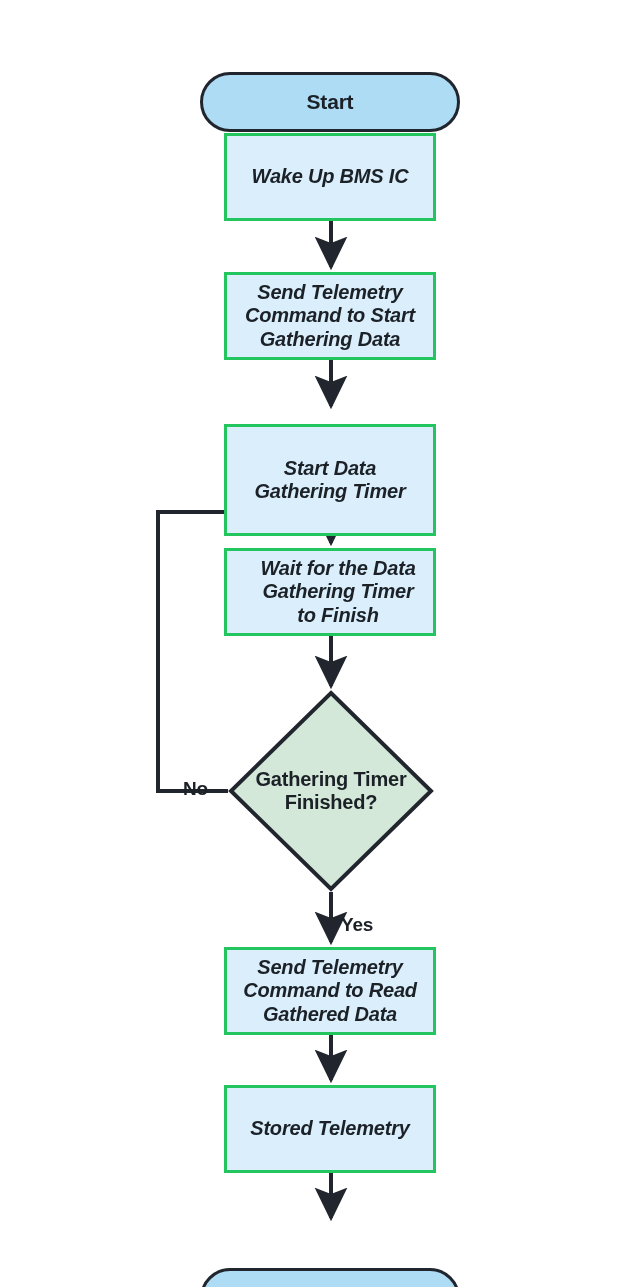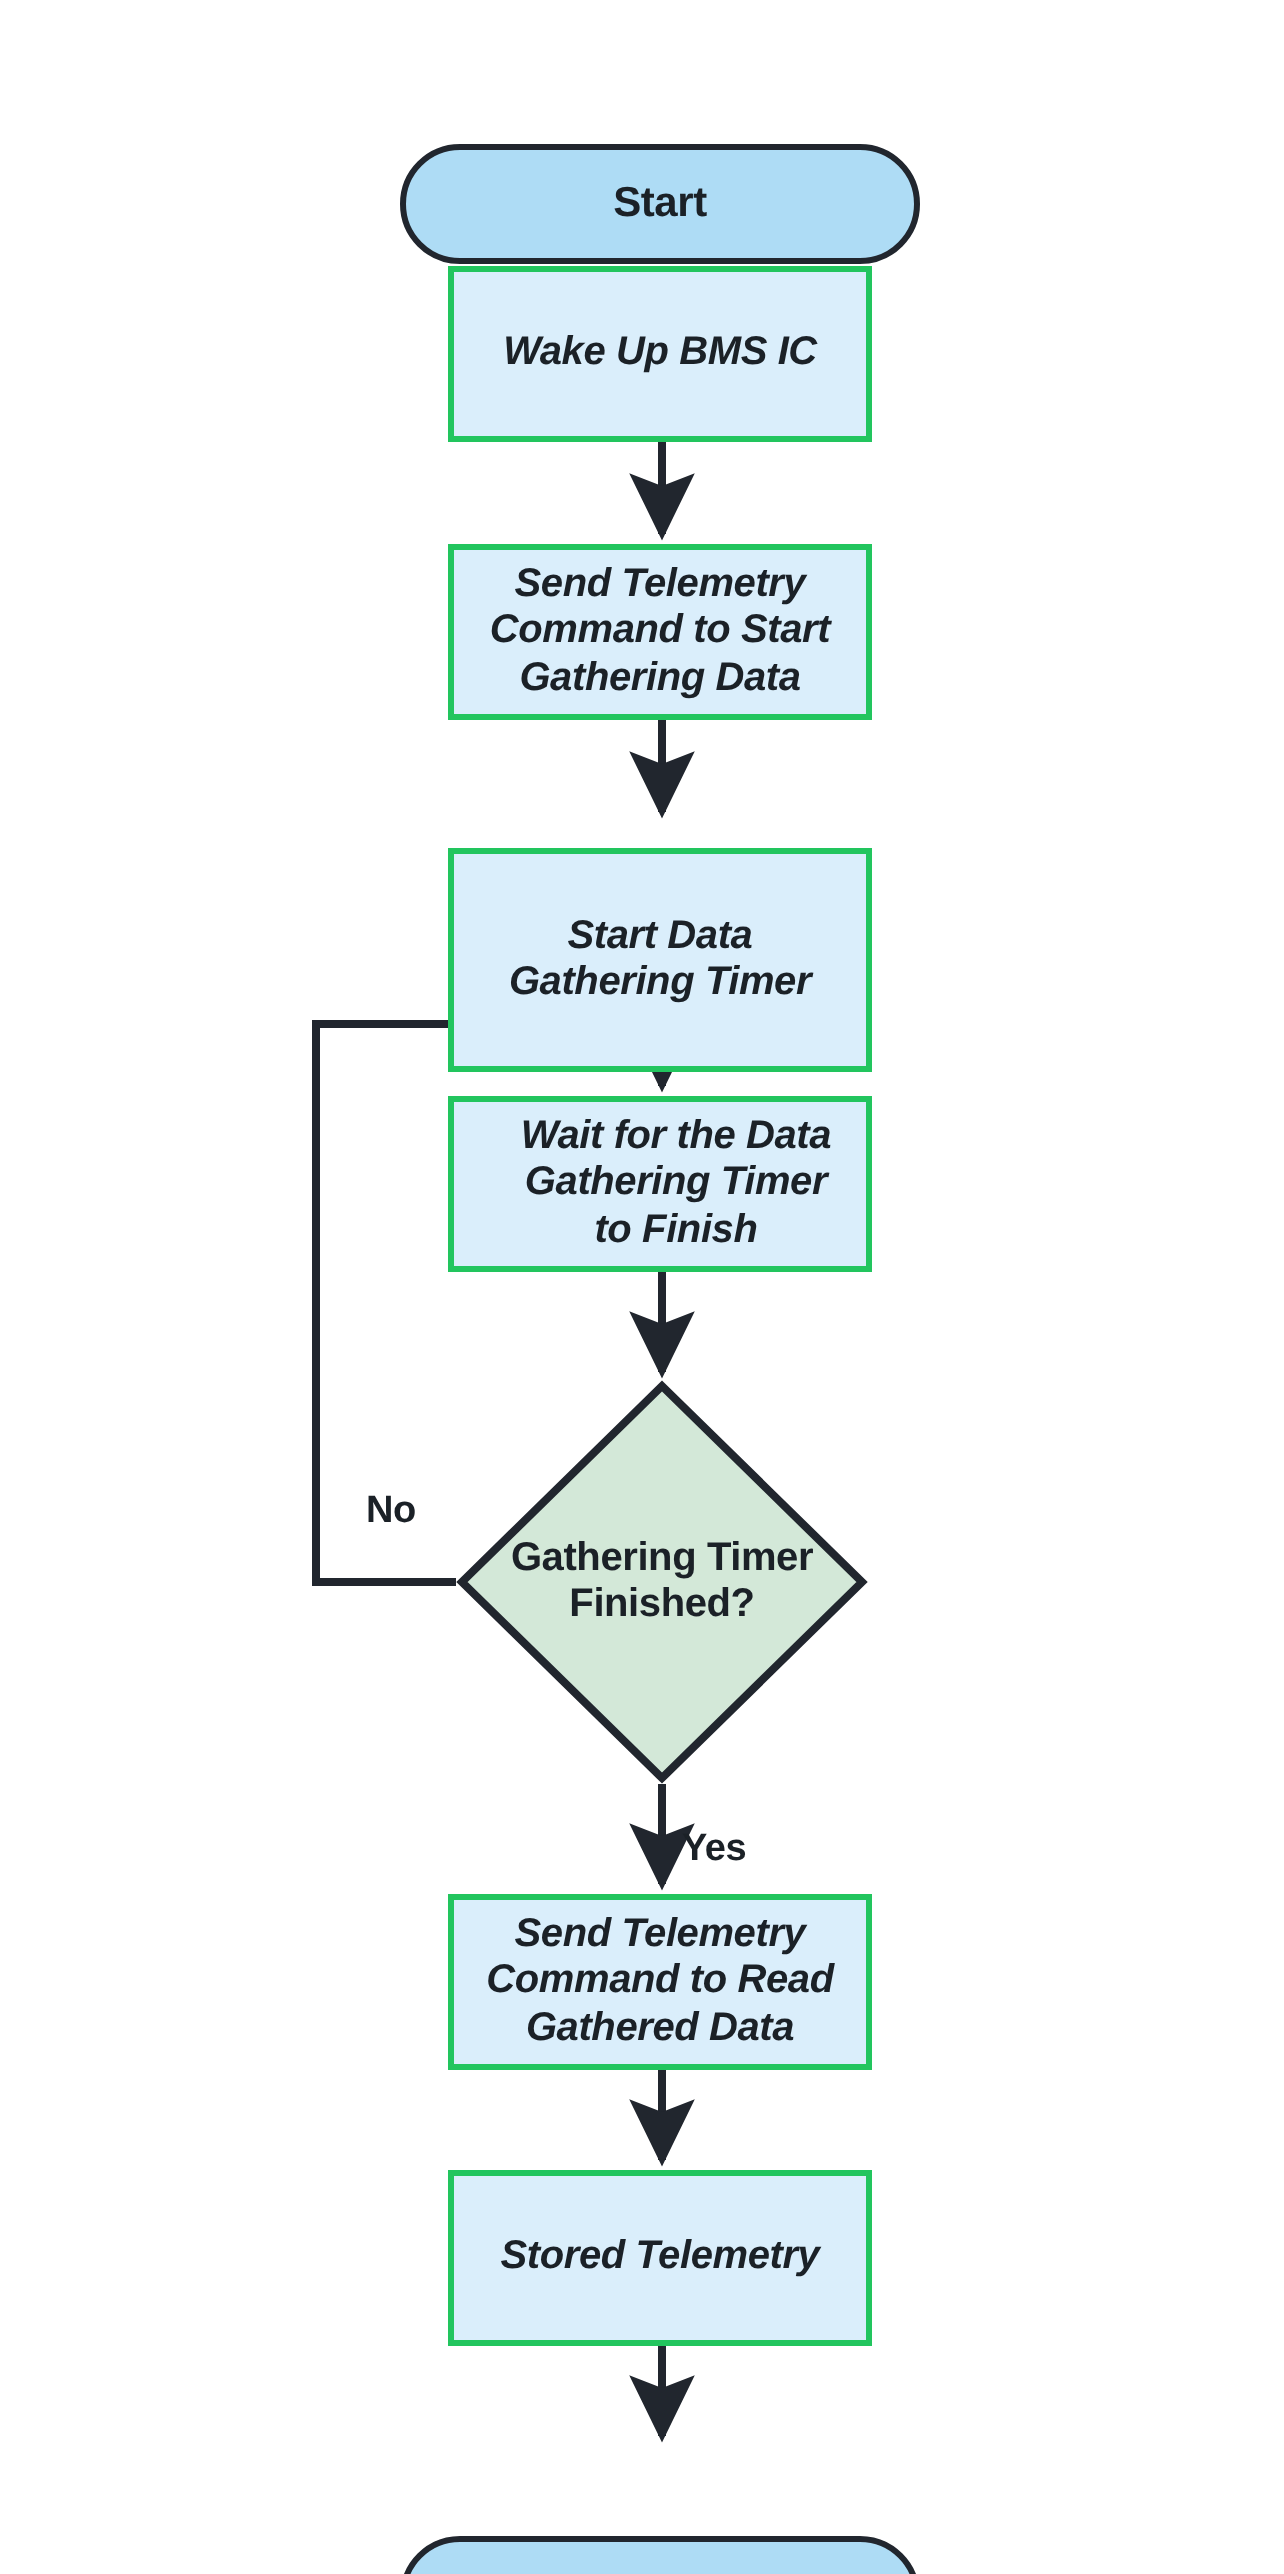--- a/index.html
+++ b/index.html
@@ -135,21 +135,21 @@
   <div class="node node-decision" style="left:228px; top:690px; width:206px; height:202px;">
     <svg class="diamond-svg" width="206" height="202" viewBox="0 0 206 202">
       <polygon points="103,3 203,101 103,199 3,101" fill="#d3e8d8" stroke="#21262e" stroke-width="4" stroke-linejoin="miter"></polygon>
     </svg>
     <span class="diamond-label">
       <span class="txt-line">Gathering Timer</span>
       <span class="txt-line">Finished?</span>
     </span>
   </div>
 
-  <span class="edge-label" style="left:183px; top:745px;">No</span>
+  <span class="edge-label" style="left:183px; top:778px;">No</span>
 
   <span class="edge-label" style="left:341px; top:914px;">Yes</span>
 
   <div class="node node-process" style="left:224px; top:947px; width:212px; height:88px; background:#daeefb;">
     <span>
       <span class="txt-line">Send Telemetry</span>
       <span class="txt-line">Command to Read</span>
       <span class="txt-line">Gathered Data</span>
     </span>
   </div>

